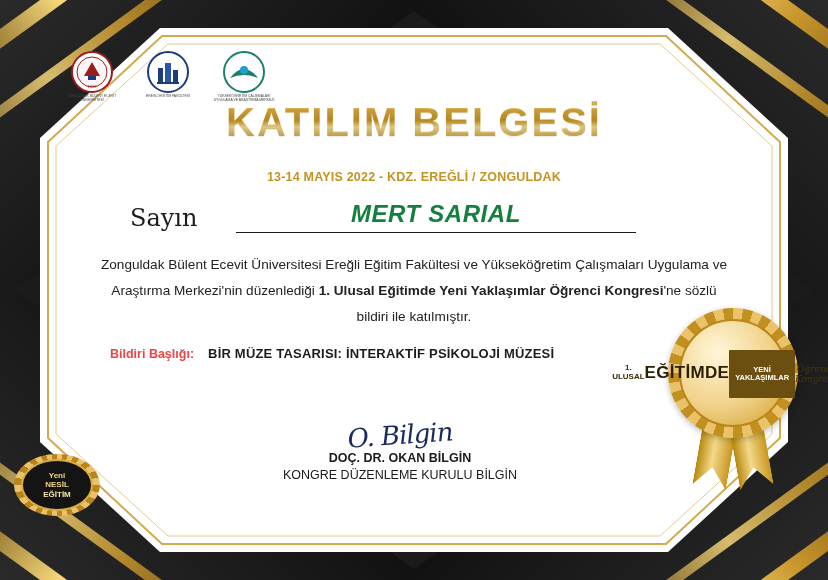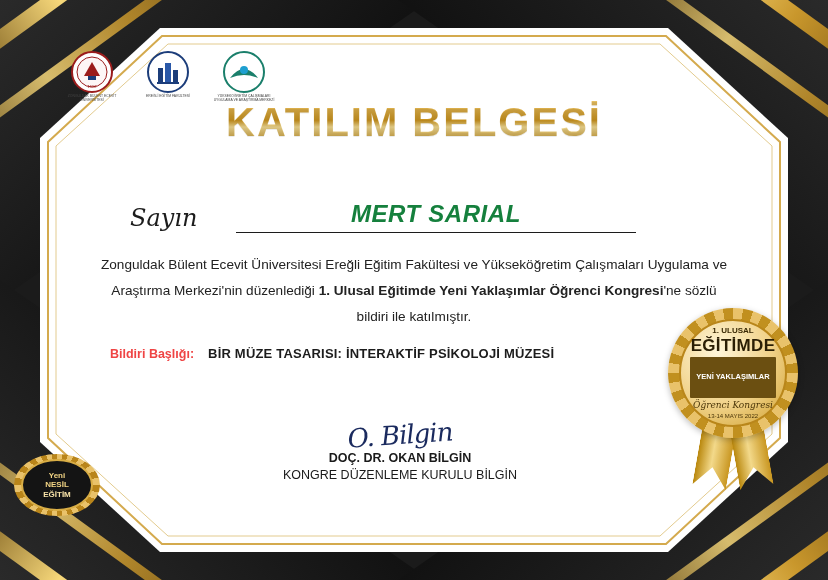--- a/index.html
+++ b/index.html
@@ -212,21 +212,20 @@
     top: 168px;
     left: 0;
     width: 100%;
     height: 48px;
   }
   .salutation {
     position: absolute;
     left: 90px;
     top: 8px;
     font-family: "DejaVu Serif", serif;
-    font-style: italic;
     font-size: 24px;
     color: #1c1c1c;
   }
   .name-line {
     position: absolute;
     left: 196px;
     top: 2px;
     width: 400px;
     border-bottom: 1.6px solid #1c1c1c;
     height: 34px;
@@ -344,21 +343,21 @@
     justify-content: center;
     box-shadow: 0 2px 6px rgba(0,0,0,.25);
   }
   .seal-inner {
     width: 104px;
     height: 104px;
     border-radius: 50%;
     background: radial-gradient(circle at 35% 30%, #fff6d9, #f0d187 55%, #cf9f2c);
     border: 2px solid #b9861a;
     display: flex;
-    flex-direction: column;
+    flex-direction: row;
     align-items: center;
     justify-content: center;
     text-align: center;
     line-height: 1.1;
   }
   .seal-l1 { font-size: 8px; font-weight: bold; color: #3a2a05; }
   .seal-l2 {
     font-size: 17px; font-weight: bold; color: #2a1e04;
     letter-spacing: .3px; margin-top: 1px;
   }
@@ -471,20 +470,21 @@
             <circle cx="22" cy="22" r="20" fill="#ffffff" stroke="#1a7f6b" stroke-width="2"></circle>
             <path d="M8 28 Q22 10 36 28 Q22 22 8 28 Z" fill="#1a7f6b"></path>
             <circle cx="22" cy="20" r="4" fill="#1e9fd0"></circle>
           </svg>
         </div>
         <div class="logo-caption">YÜKSEKÖĞRETİM ÇALIŞMALARI UYGULAMA VE ARAŞTIRMA MERKEZİ</div>
       </div>
     </div>
 
     <div class="title">KATILIM BELGESİ</div>
+    <div class="subtitle2">13-14 MAYIS 2022 - KDZ. EREĞLİ / ZONGULDAK</div>
 
     <div class="salutation-row">
       <div class="salutation">Sayın</div>
       <div class="name-line">
         <span class="recipient-name">MERT SARIAL</span>
       </div>
     </div>
 
     <div class="body-text">
       <span>Zonguldak Bülent Ecevit Üniversitesi Ereğli Eğitim Fakültesi ve Yükseköğretim Çalışmaları Uygulama ve Araştırma Merkezi'nin düzenlediği </span><b>1. Ulusal Eğitimde Yeni Yaklaşımlar Öğrenci Kongresi</b><span>'ne sözlü bildiri ile katılmıştır.</span>

